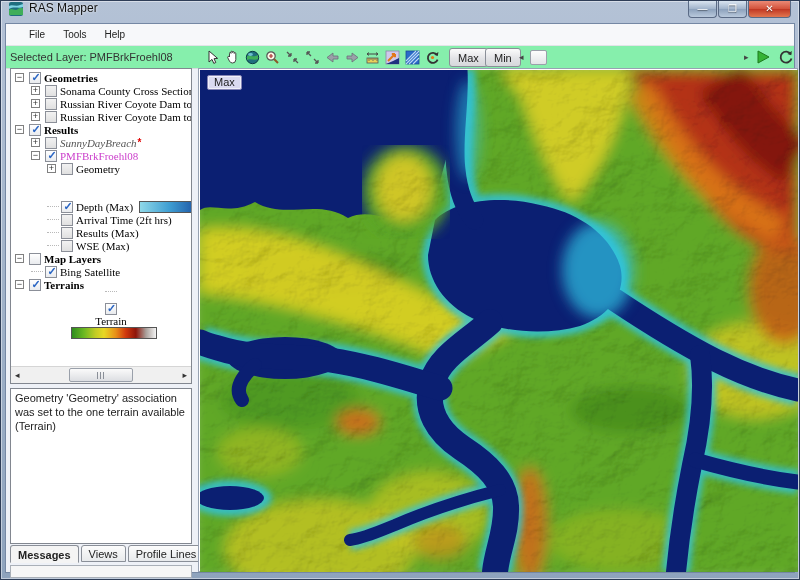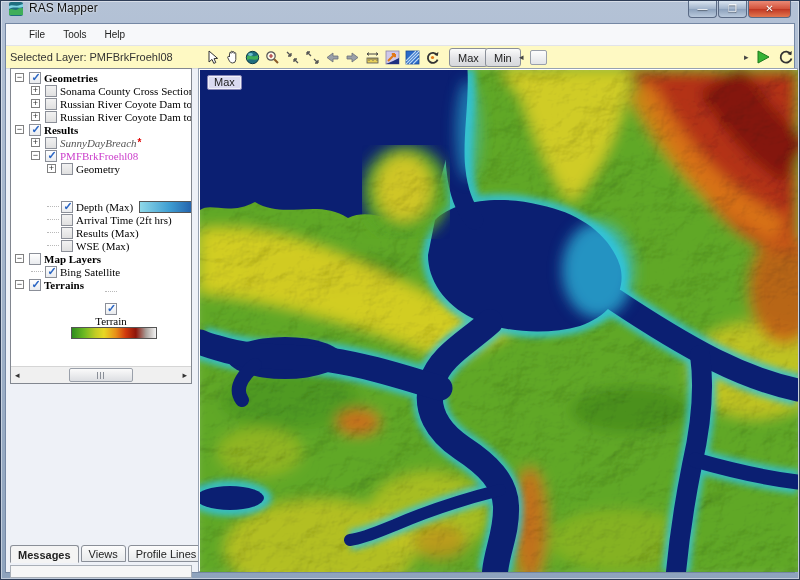--- a/index.html
+++ b/index.html
@@ -13,21 +13,21 @@
   .win-controls{position:absolute;right:8px;top:0;display:flex;}
   .win-btn{width:29px;height:17px;border:1px solid #5a6a85;border-top:none;display:flex;align-items:center;justify-content:center;
     font-size:10px;color:#fff;background:linear-gradient(#d9e4f0,#9fb2ca 50%,#8ba0bb 50%,#b9c9dc);border-radius:0 0 4px 4px;margin-left:1px;
     text-shadow:0 1px 1px rgba(0,0,0,.5);cursor:default;}
   .win-btn.close{width:43px;background:linear-gradient(#eb8a76,#d3513a 50%,#c03622 50%,#e2764f);}
   .win-btn span{line-height:1;}
   
   .client{position:absolute;left:4px;top:22px;right:4px;bottom:6px;background:#eef1f7;border:1px solid #7588a4;}
   .menubar{position:absolute;left:0;top:0;right:0;height:22px;background:#f7f8fa;border-bottom:1px solid #e2e4e8;display:flex;align-items:center;padding-left:14px;}
   .menu-item{font-size:10px;color:#222;padding:2px 9px;cursor:default;}
-  .toolbar{position:absolute;left:0;top:22px;right:0;height:23px;background:#fef9c3;border-bottom:1px solid #d7dade;}
+  .toolbar{position:absolute;left:0;top:22px;right:0;height:23px;background:#86efac;border-bottom:1px solid #d7dade;}
   .sel-layer{position:absolute;left:4px;top:5px;font-size:11px;color:#333;white-space:nowrap;}
   .tb-icons{position:absolute;left:196px;top:1px;display:flex;align-items:center;height:21px;}
   .tb-icon{width:16px;height:16px;margin:0 2px;display:flex;align-items:center;justify-content:center;cursor:default;}
   .tb-icon svg{display:block;}
   .tb-btn{position:absolute;top:2px;height:19px;padding:0 8px;font-size:11px;color:#222;background:linear-gradient(#fbfbfb,#e2e3e6 55%,#d6d8db);
     border:1px solid #8a8f98;border-radius:3px;display:flex;align-items:center;cursor:default;}
   .btn-max{left:443px;} .btn-min{left:479px;}
   .slider-arrow{position:absolute;top:6px;font-size:9px;color:#444;line-height:10px;cursor:default;}
   .slider-thumb{position:absolute;left:524px;top:4px;width:17px;height:15px;background:linear-gradient(#fdfdfd,#e3e5e8);border:1px solid #9aa0aa;border-radius:2px;cursor:default;}
   .play-btn{position:absolute;left:749px;top:3px;cursor:default;}
@@ -283,20 +283,23 @@
             <span class="swatch terrain"></span>
           </div>
         </div>
       <div class="tree-scroll">
         <span class="s-arrow" style="left:4px;">◂</span>
         <div class="s-thumb"></div>
         <span class="s-arrow" style="right:4px;">▸</span>
       </div>
     </div>
 
+    <div class="msg-box">
+      <span>Geometry 'Geometry' association was set to the one terrain available (Terrain)</span>
+    </div>
     <div class="tabs">
         <div class="tab active">Messages</div>
         <div class="tab">Views</div>
         <div class="tab">Profile Lines</div>
       </div>
     <div class="status-strip"></div>
 
     <div class="map-panel">
       <div class="map-canvas">
         <svg width="598" height="502" viewBox="0 0 598 502" preserveAspectRatio="none">

